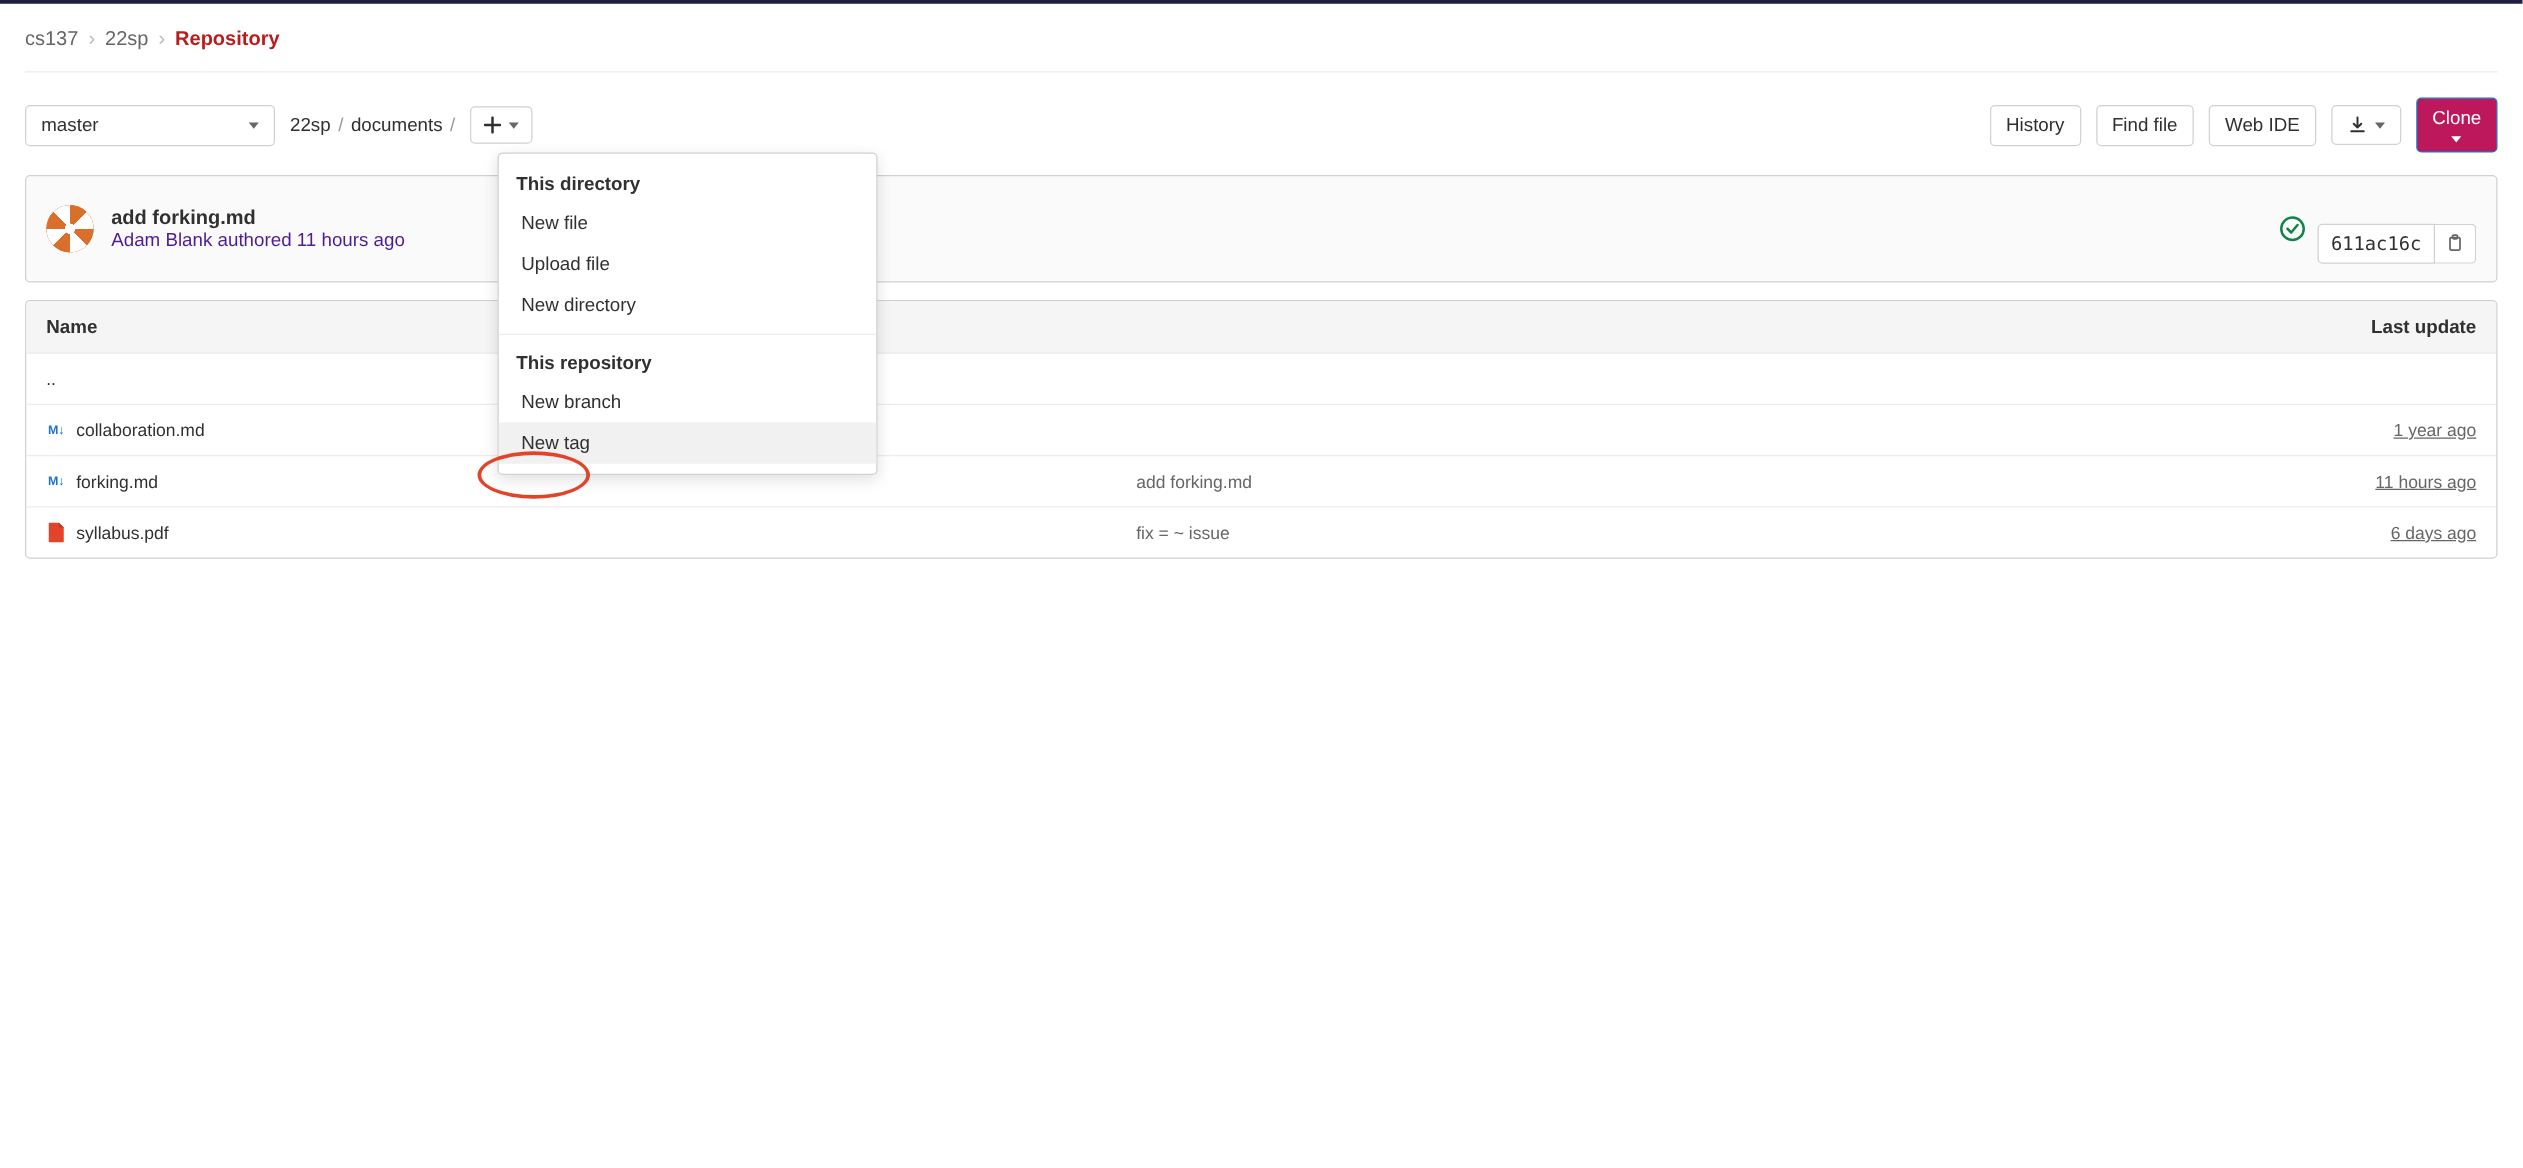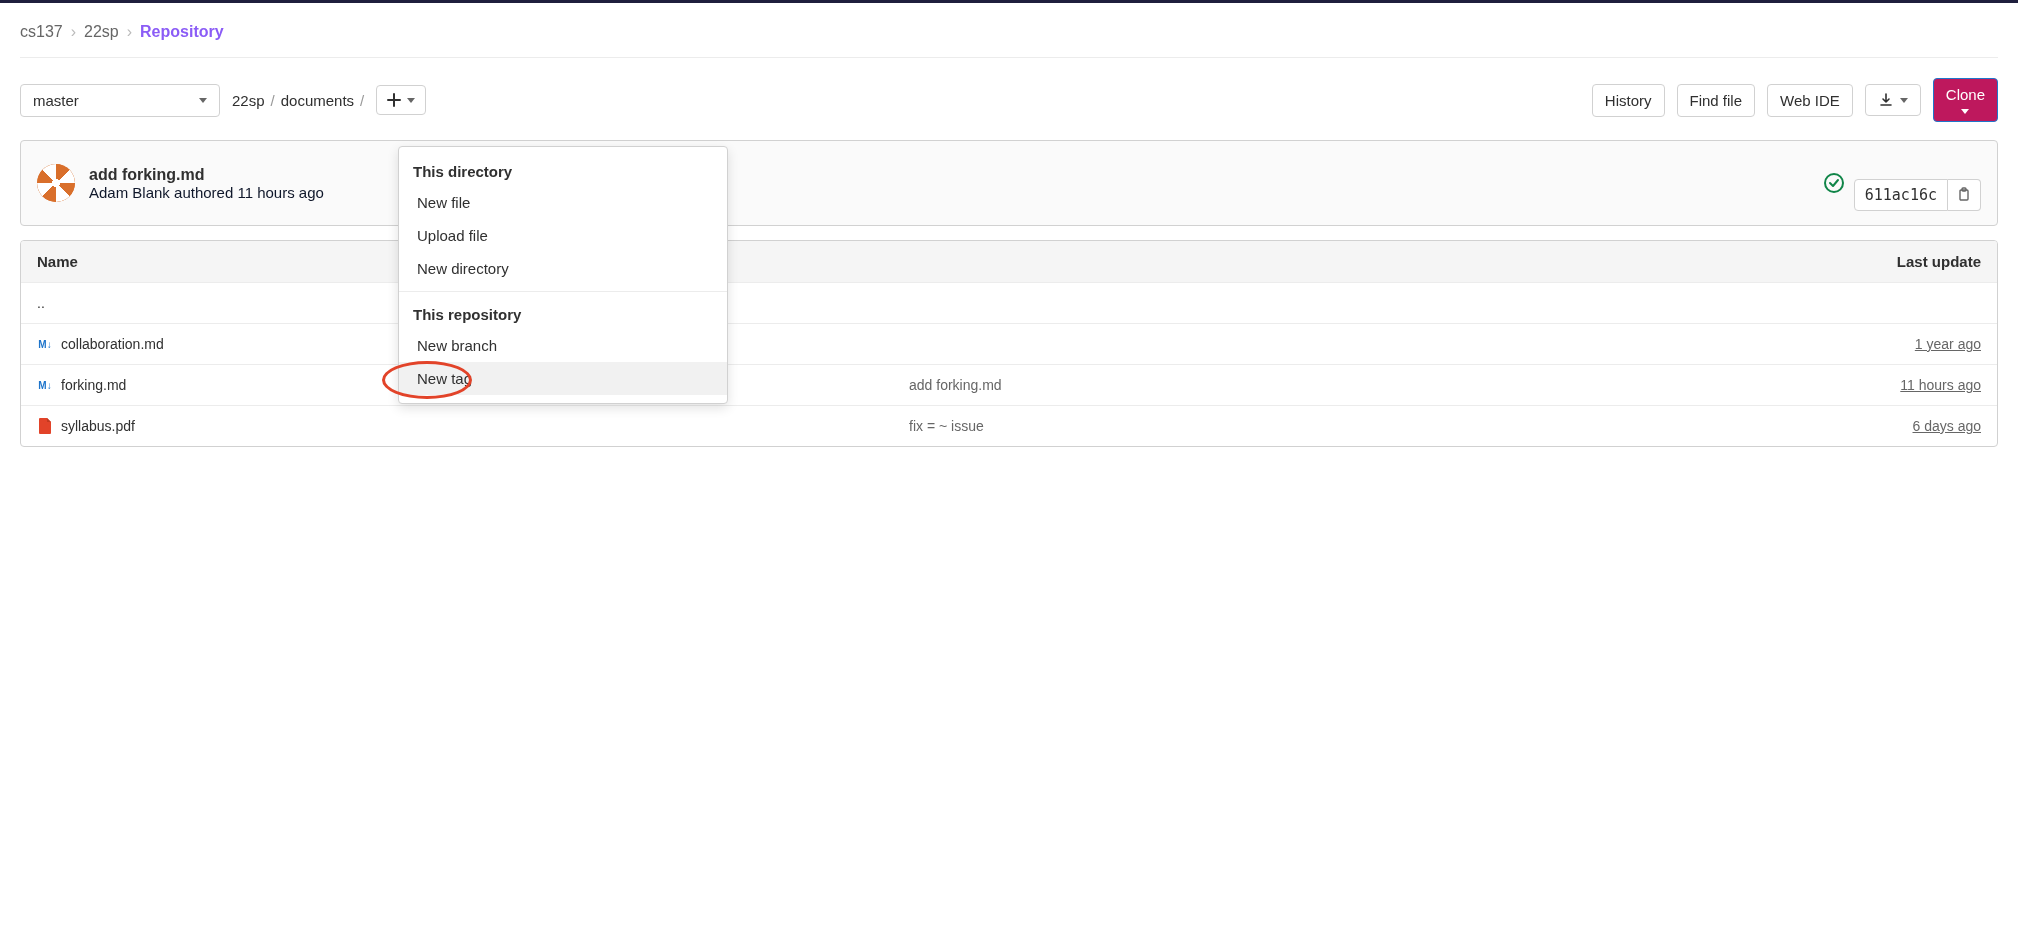--- a/index.html
+++ b/index.html
@@ -9,42 +9,42 @@
     color: #303030;
     background: #fff;
     border-top: 3px solid #1f1f3d;
   }
   .container { padding: 16px 20px; }
 
   
   .breadcrumbs { display: flex; align-items: center; gap: 8px; font-size: 16px; padding: 4px 0 16px; border-bottom: 1px solid #ececec; }
   .breadcrumbs a { color: #666; text-decoration: none; }
   .breadcrumbs .sep { color: #bbb; }
-  .breadcrumbs .current { font-weight: 600; color: #8b5cf6; }
+  .breadcrumbs .current { font-weight: 600; color: #b91c1c; }
 
   
   .toolbar { display: flex; align-items: center; gap: 12px; margin-top: 20px; margin-bottom: 18px; position: relative; }
   .btn { display: inline-flex; align-items: center; gap: 6px; border: 1px solid #d1d1d1; background: #fff; border-radius: 4px; padding: 7px 12px; font-size: 15px; color: #303030; cursor: pointer; }
   .btn.primary { background: #be185d; border-color: #1f75cb; color: #fff; font-weight: 500; flex-direction: column; }
   .branch-select { width: 200px; justify-content: space-between; }
   .path { display: flex; align-items: center; gap: 6px; font-size: 15px; }
   .path a { color: #303030; text-decoration: none; }
   .path .slash { color: #999; }
   .plus-btn { padding: 7px 10px; }
   .spacer { flex: 1; }
 
   
   .commit-bar { display: flex; align-items: center; gap: 14px; border: 1px solid #d1d1d1; border-radius: 4px; background: #fafafa; padding: 14px 16px; margin-bottom: 14px; }
   .avatar { width: 38px; height: 38px; border-radius: 50%; background: #d96f2b; position: relative; flex-shrink: 0; overflow: hidden; }
   .avatar::before { content:""; position:absolute; inset:0; background:
     radial-gradient(circle at 50% 50%, #fff 15%, transparent 16%),
     repeating-conic-gradient(#d96f2b 0 45deg, #fff 45deg 90deg);
     border-radius:50%; }
   .commit-title { font-weight: 600; font-size: 16px; }
-  .commit-meta { color: #0f172a; font-size: 15px; }
+  .commit-meta { color: #4c1d95; font-size: 15px; }
   .commit-right { margin-left: auto; display: flex; align-items: center; gap: 10px; }
   .status-icon { width: 20px; height: 20px; border: 2px solid #108548; border-radius: 50%; display:flex; align-items:center; justify-content:center; color:#108548; font-size:12px; }
   .sha-group { display: flex; align-items: stretch; margin-top: 24px; }
   .sha { border:1px solid #d1d1d1; border-radius:4px 0 0 4px; padding:6px 10px; font-family: ui-monospace, Menlo, monospace; font-size:15px; background:#fff; }
   .copy { border:1px solid #d1d1d1; border-left:none; border-radius:0 4px 4px 0; padding:6px 9px; background:#fff; cursor:pointer; }
 
   
   .file-table { border:1px solid #d1d1d1; border-radius:4px; overflow:hidden; }
   .ft-head, .ft-row { display:grid; grid-template-columns: 1fr 1fr 200px; align-items:center; padding:12px 16px; border-bottom:1px solid #ececec; }
   .ft-head { background:#f5f5f5; font-weight:600; font-size:15px; }
@@ -52,21 +52,21 @@
   .ft-row:last-child { border-bottom:none; }
   .ft-row .name { display:flex; align-items:center; gap:8px; }
   .ft-row .name a { color:#303030; text-decoration:none; }
   .ft-row .commit-msg { color:#666; }
   .ft-row .time { text-align:right; color:#666;text-decoration:underline; }
   .file-icon { width:16px; height:16px; display:inline-flex; align-items:center; justify-content:center; font-size:10px; font-weight:bold; border-radius:2px; }
   .md-icon { color:#1f75cb; }
   .pdf-icon { color:#e24329; }
 
   
-  .dropdown { position:absolute; top:68px; left:378px; width:330px; background:#fff; border:1px solid #d1d1d1; border-radius:4px; box-shadow:0 4px 12px rgba(0,0,0,.12); z-index:10; padding:8px 0; }
+  .dropdown { position:absolute; top:44px; left:378px; width:304px; background:#fff; border:1px solid #d1d1d1; border-radius:4px; box-shadow:0 4px 12px rgba(0,0,0,.12); z-index:10; padding:8px 0; }
   .dd-section-title { padding:8px 14px 6px; font-weight:600; font-size:15px; }
   .dd-item { padding:8px 18px; font-size:15px; cursor:pointer; }
   .dd-item:hover, .dd-item.hover { background:#f1f1f1; }
   .dd-divider { height:1px; background:#ececec; margin:6px 0; }
 
   .chevron { width:0; height:0; border-left:4px solid transparent; border-right:4px solid transparent; border-top:5px solid #666; display:inline-block; }
   .chevron.white { border-top-color:#fff; }
   .dl-icon { display:inline-block; }
 
   

